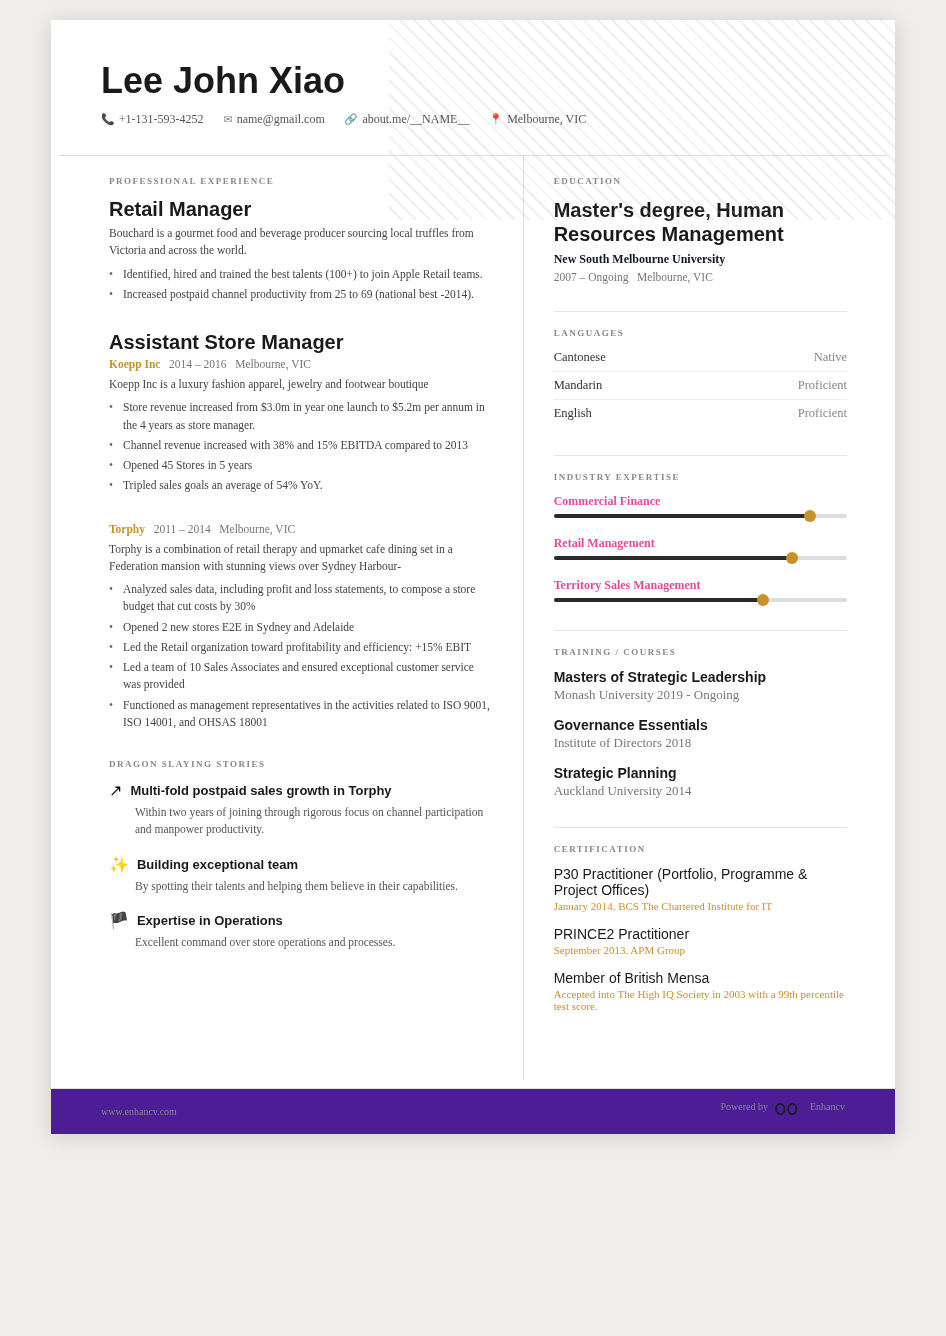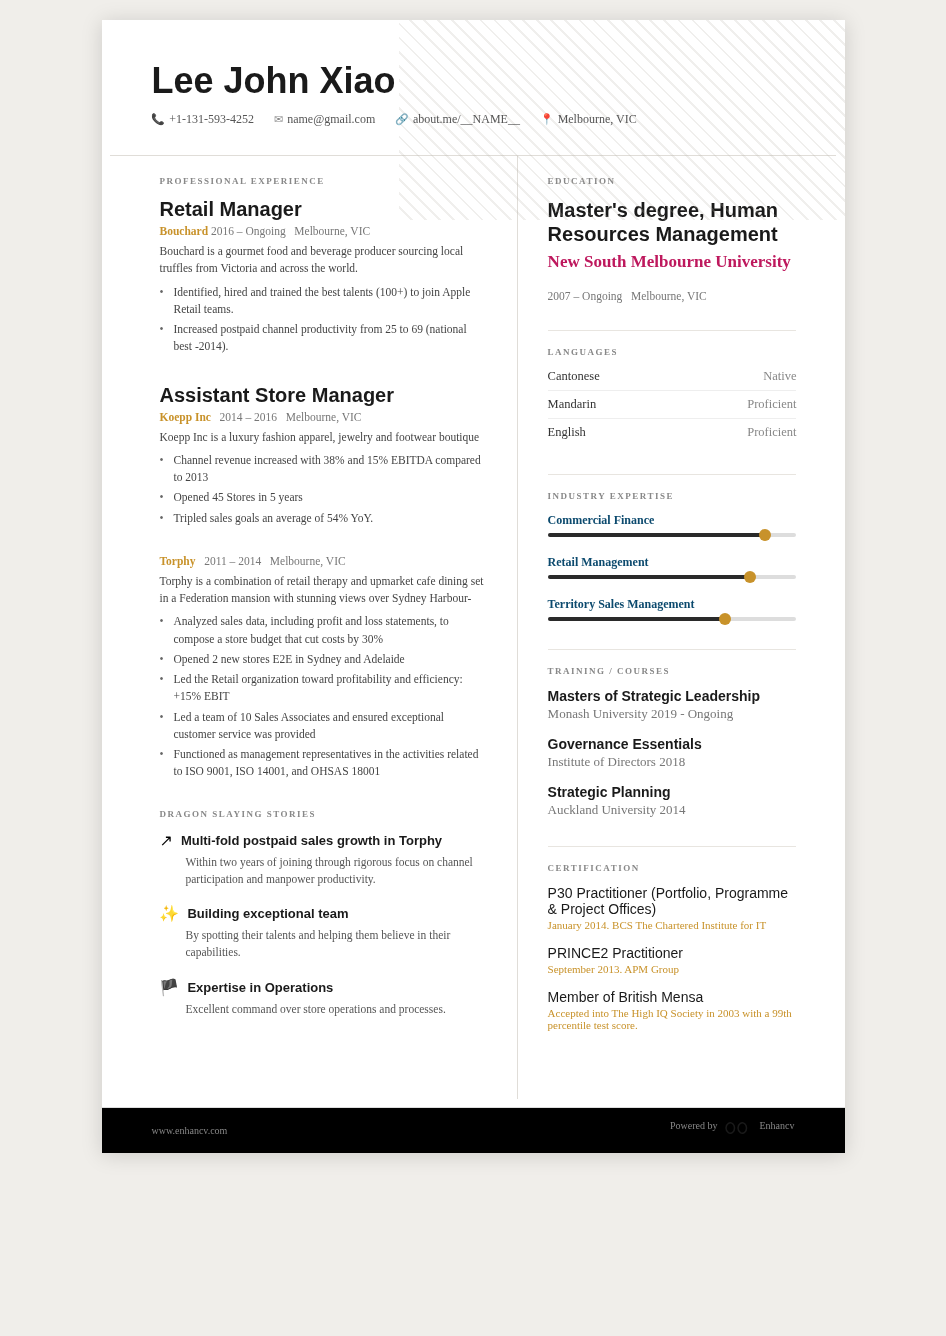--- a/index.html
+++ b/index.html
@@ -6,21 +6,21 @@
     body {
       font-family: 'Georgia', serif;
       background: #f0eeea;
       display: flex;
       justify-content: center;
       align-items: flex-start;
       min-height: 100vh;
       padding: 20px;
     }
     .resume-page {
-      width: 743px;
+      width: 844px;
       background: #ffffff;
       position: relative;
       overflow: hidden;
       box-shadow: 0 2px 20px rgba(0,0,0,0.15);
     }
     
     .bg-pattern {
       position: absolute;
       top: 0; right: 0;
       width: 60%;
@@ -135,24 +135,24 @@
     
     .edu-degree {
       font-size: 20px;
       font-weight: 700;
       color: #1a1a1a;
       font-family: 'Arial', sans-serif;
       line-height: 1.2;
       margin-bottom: 6px;
     }
     .edu-university {
-      color: #be185d;
-      font-size: 17px;
+      color: #0f172a;
+      font-size: 12px;
       font-weight: 600;
-      margin-bottom: 18px;
+      margin-bottom: 4px;
     }
     .edu-meta {
       font-size: 11.5px;
       color: #777;
     }
     
     .language-row {
       display: flex;
       justify-content: space-between;
       font-size: 12.5px;
@@ -163,21 +163,21 @@
     }
     .language-row:last-child { border-bottom: none; }
     .language-level { color: #888; }
     
     .skill-item {
       margin-bottom: 18px;
     }
     .skill-name {
       font-size: 12px;
       font-weight: 600;
-      color: #0c4a6e;
+      color: #ec4899;
       margin-bottom: 5px;
     }
     .skill-bar-bg {
       width: 100%;
       height: 4px;
       background: #ddd;
       border-radius: 2px;
       position: relative;
     }
     .skill-bar-fill {
@@ -251,21 +251,21 @@
       line-height: 1.5;
       padding-left: 26px;
     }
     
     .footer {
       display: flex;
       justify-content: space-between;
       align-items: center;
       padding: 12px 50px;
       border-top: 1px solid #ddd;
-      background: #000000;
+      background: #4c1d95;
     }
     .footer-url {
       font-size: 10px;
       color: #888;
     }
     .footer-powered {
       display: flex;
       align-items: flex-start;
       gap: 6px;
       font-size: 10px;
@@ -312,41 +312,37 @@
 
   <div class="content">
 
     <div class="left-col">
 
       <div class="section">
         <div class="section-label">PROFESSIONAL EXPERIENCE</div>
 
         <div class="section">
           <div class="job-title">Retail Manager</div>
-          <div class="job-meta">
-            <span class="job-company">Bouchard</span>
-            <span>2016 – Ongoing</span>&nbsp;&nbsp;
-            <span>Melbourne, VIC</span>
-          </div>
           <div class="job-description">Bouchard is a gourmet food and beverage producer sourcing local truffles from Victoria and across the world.</div>
           <ul class="job-bullets">
             <li>Identified, hired and trained the best talents (100+) to join Apple Retail teams.</li>
             <li>Increased postpaid channel productivity from 25 to 69 (national best -2014).</li>
           </ul>
         </div>
 
         <div class="section">
           <div class="job-title">Assistant Store Manager</div>
           <div class="job-meta">
             <span class="job-company">Koepp Inc</span>&nbsp;&nbsp;
             <span>2014 – 2016</span>&nbsp;&nbsp;
             <span>Melbourne, VIC</span>
           </div>
           <div class="job-description">Koepp Inc is a luxury fashion apparel, jewelry and footwear boutique</div>
           <ul class="job-bullets">
+            <li>Store revenue increased from $3.0m in year one launch to $5.2m per annum in the 4 years as store manager.</li>
             <li>Channel revenue increased with 38% and 15% EBITDA compared to 2013</li>
             <li>Opened 45 Stores in 5 years</li>
             <li>Tripled sales goals an average of 54% YoY.</li>
           </ul>
         </div>
 
         <div class="section">
           <div class="job-meta">
             <span class="job-company">Torphy</span>&nbsp;&nbsp;
             <span>2011 – 2014</span>&nbsp;&nbsp;

